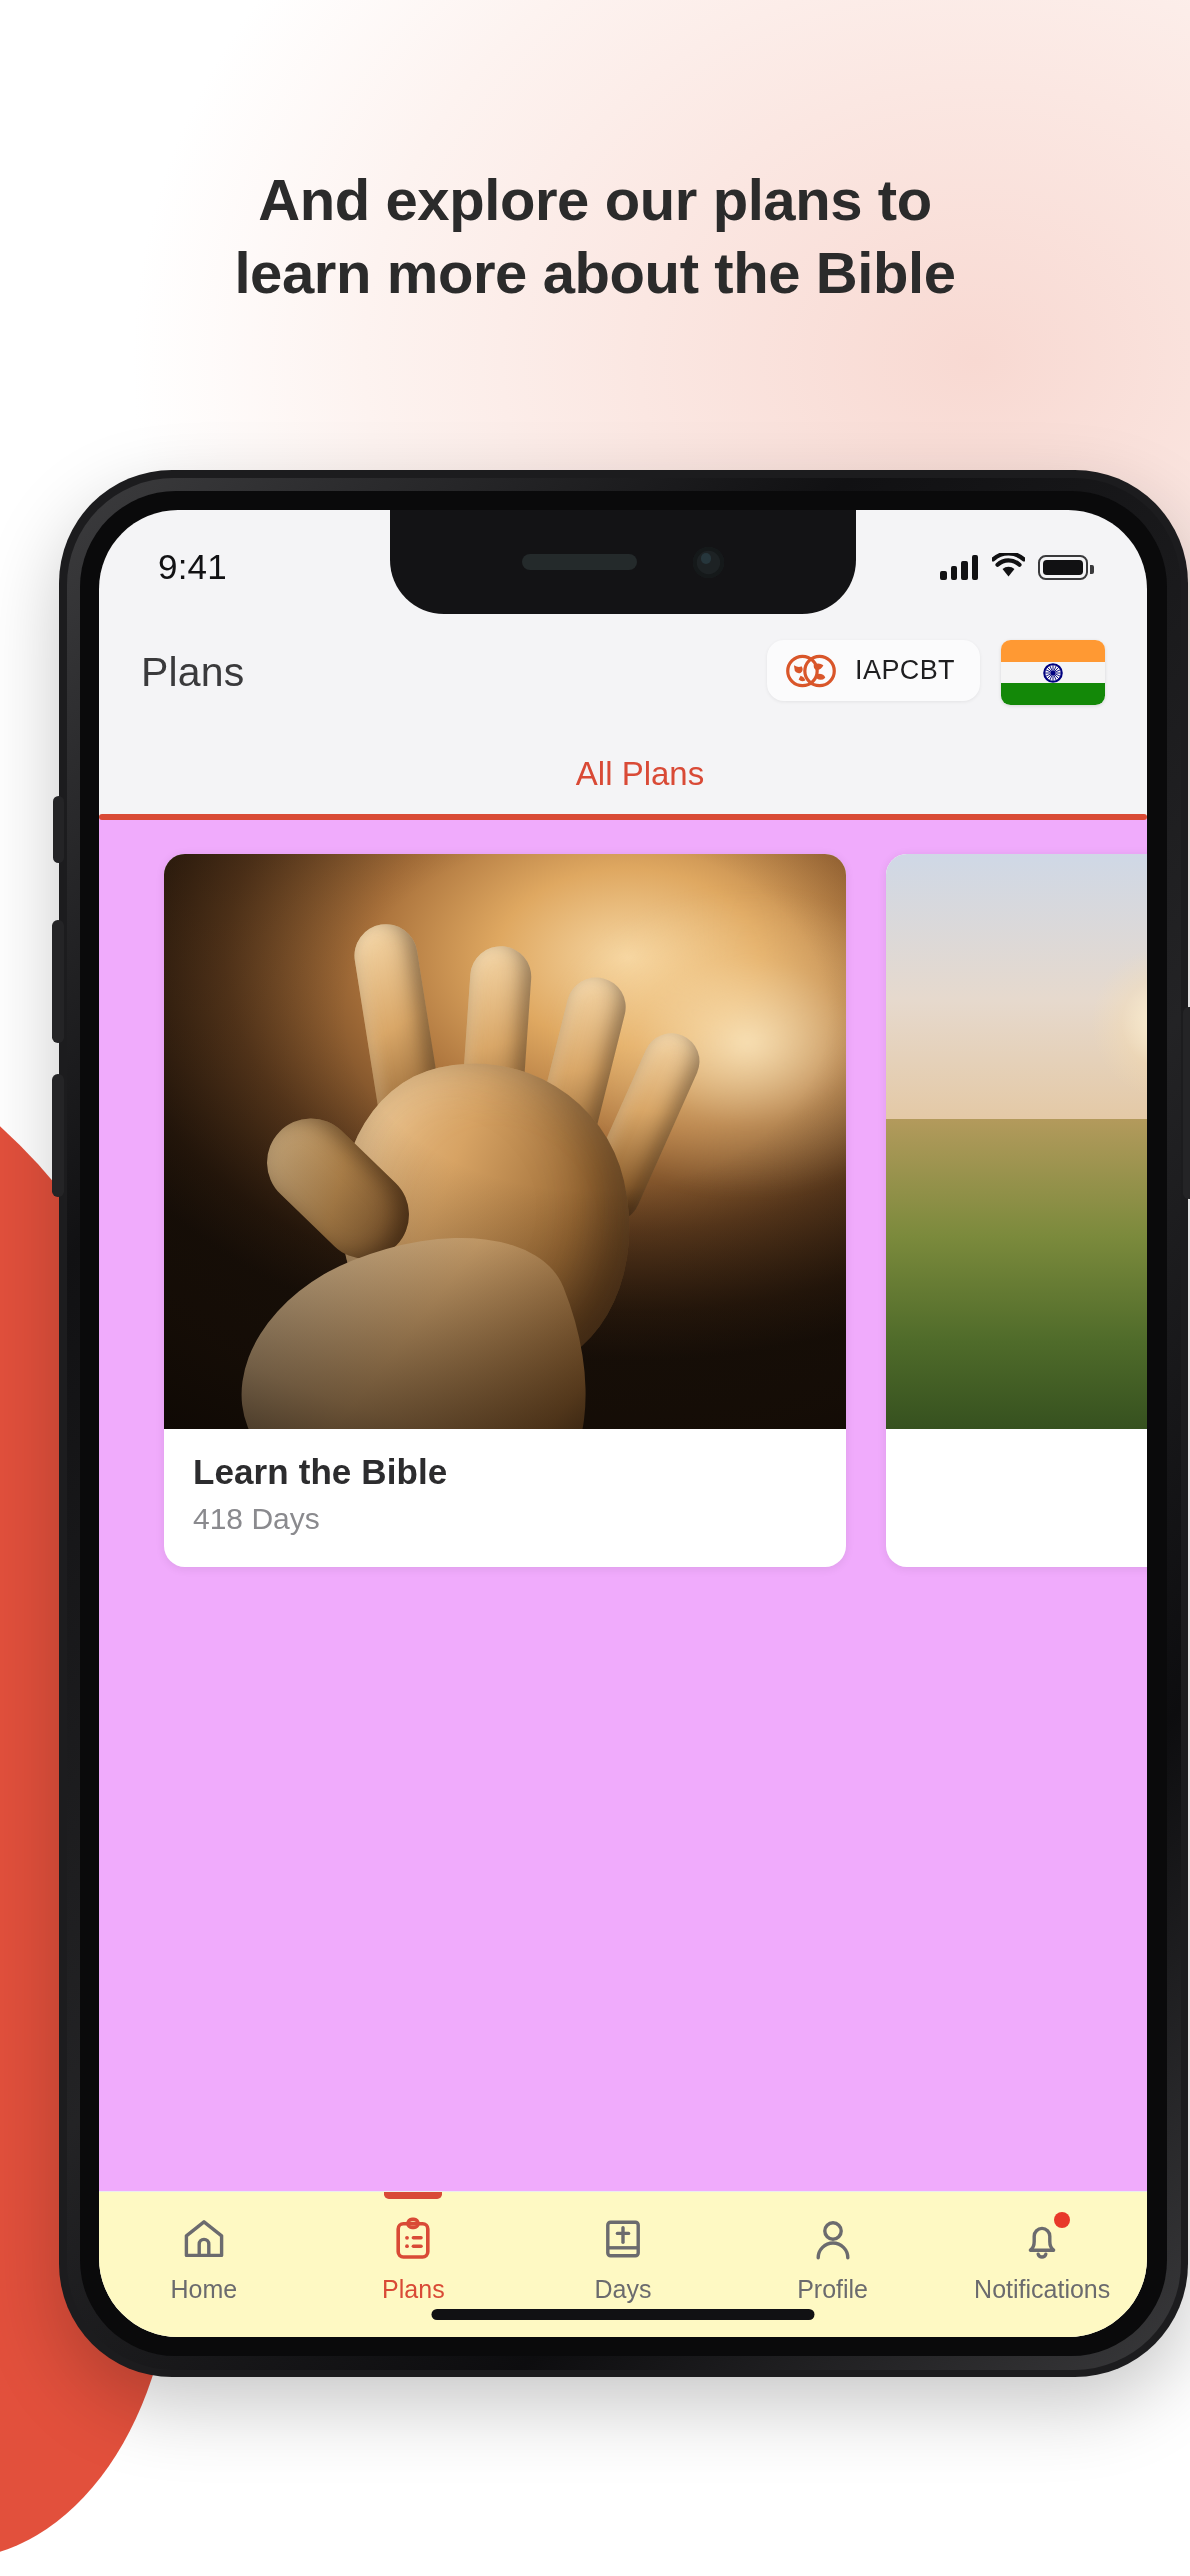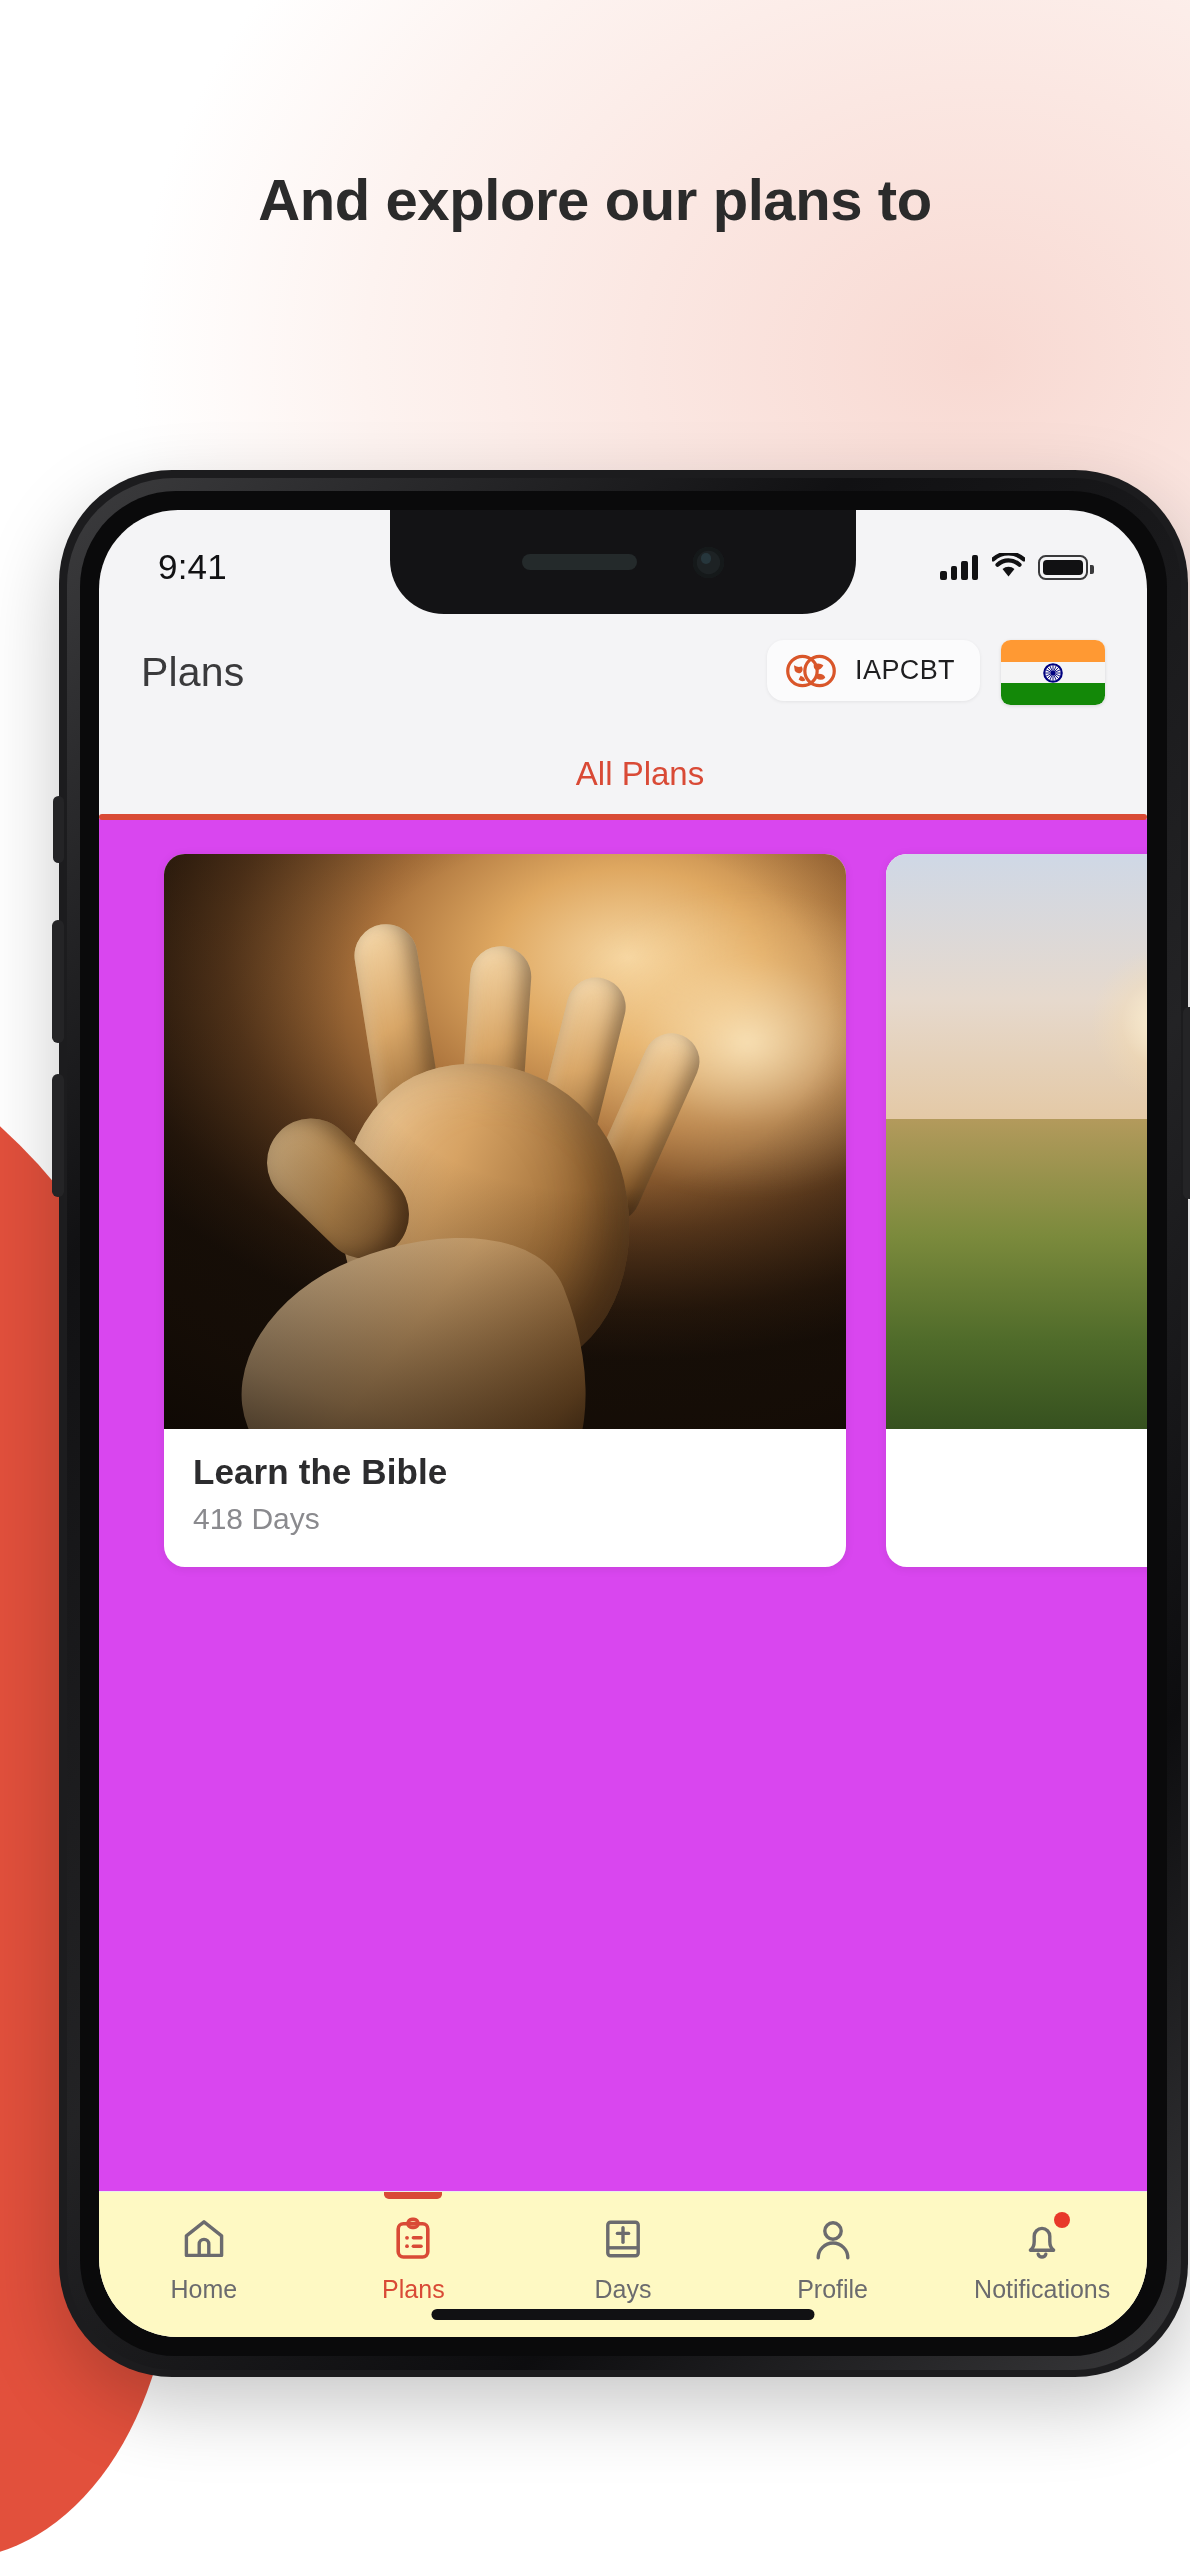--- a/index.html
+++ b/index.html
@@ -175,21 +175,21 @@
   }
   .tab.active { color:#d94a36;padding-left:34px; }
   .tab.active::after {
     content:""; position:absolute; left:0; right:0; bottom:-1.9px;
     height:5.8px; background:#d94a36; border-radius:3.8px;
   }
 
   
   #content {
     position:absolute; left:0; right:0; top:309px; bottom:146px;
-    background:#d946ef; overflow:hidden;
+    background:#f0abfc; overflow:hidden;
   }
   #card-rail {
     position:absolute; left:0; top:35px;
     display:flex; gap:40px; padding-left:65px;
   }
   .plan-card {
     width:682px; flex:0 0 auto;
     background:#ffffff; border-radius:21px; overflow:hidden;
     box-shadow:0 1.9px 9.6px rgba(0,0,0,0.08);
   }
@@ -294,20 +294,21 @@
 </head>
 <body>
 
 <div id="bg-wrap">
   <div id="bg-blush"></div>
   <div id="bg-red-shape2"></div>
 </div>
 
 <div id="headline">
   <span class="ln">And explore our plans to</span>
+  <span class="ln">learn more about the Bible</span>
 </div>
 
 <div id="phone">
   <div id="phone-body"></div>
   <div id="phone-rim"></div>
   <div id="phone-inner"></div>
 
   <span class="btn-side" id="btn-mute"></span>
   <span class="btn-side" id="btn-volup"></span>
   <span class="btn-side" id="btn-voldn"></span>

